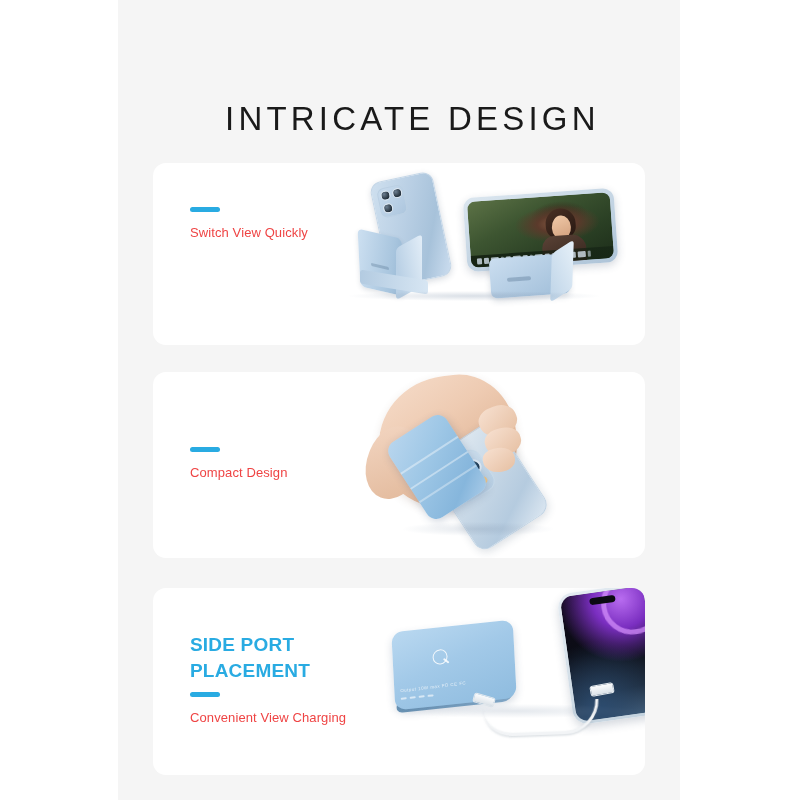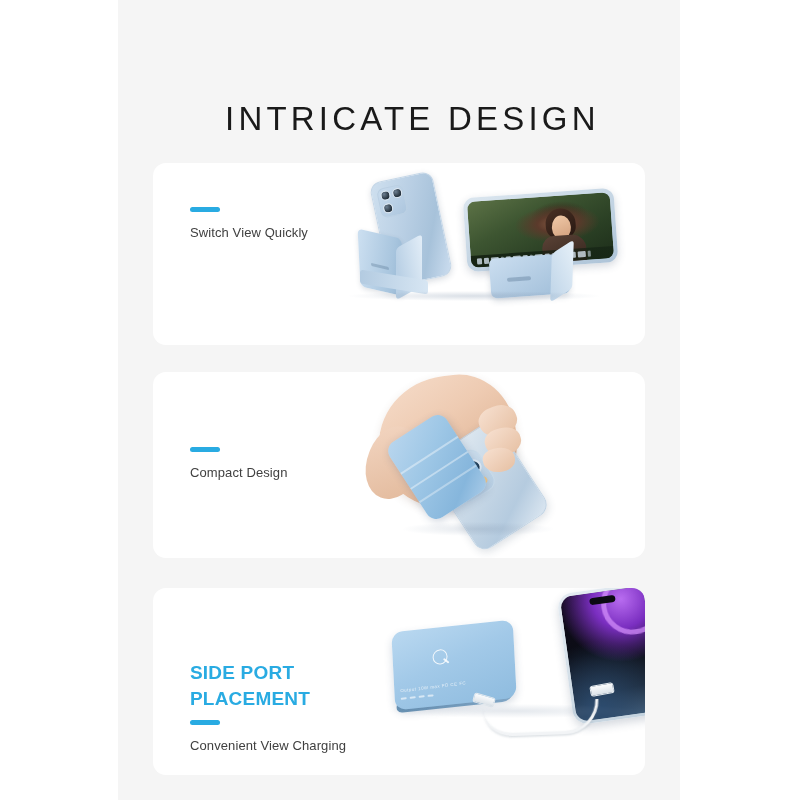--- a/index.html
+++ b/index.html
@@ -41,39 +41,39 @@
     border-radius:13px;
     overflow:hidden;
   }
   .card-1 { top:163px; height:182px; }
   .card-2 { top:372px; height:186px; }
   .card-3 { top:588px; height:187px; }
 
   .card-text { position:absolute; left:37px; z-index:4; }
   .card-1 .card-text { top:36px; }
   .card-2 .card-text { top:67px; }
-  .card-3 .card-text { top:44px;margin-top:28px; }
+  .card-3 .card-text { top:44px; }
 
   .card-title {
     color:#29abe2;
     font-weight:bold;
     font-size:19px;
     line-height:26px;
     letter-spacing:0.2px;
     white-space:pre-line;
   }
   .title-rule {
     width:30px; height:5px;
     background:#29abe2;
     border-radius:3px;
     margin-top:8px;
   }
   .card-sub {
     margin-top:12px;
-    color:#404040;
+    color:#ef4444;
     font-size:13px;
     line-height:17px;
     letter-spacing:0.1px;
   }
 
   
   .photo { position:absolute; inset:0; z-index:1; }
 
   
   

